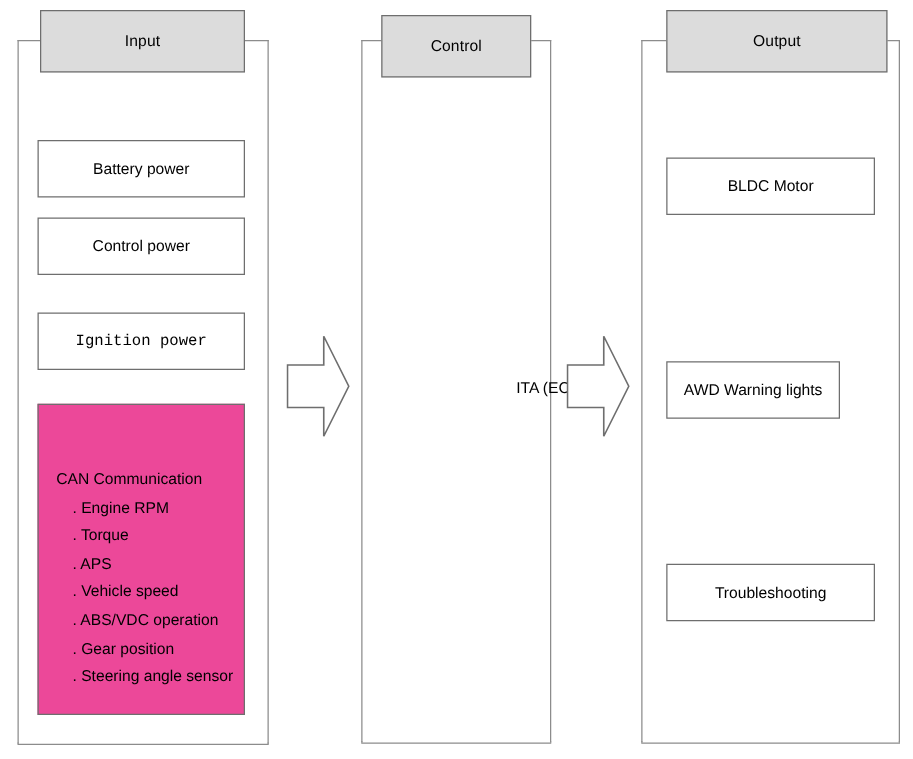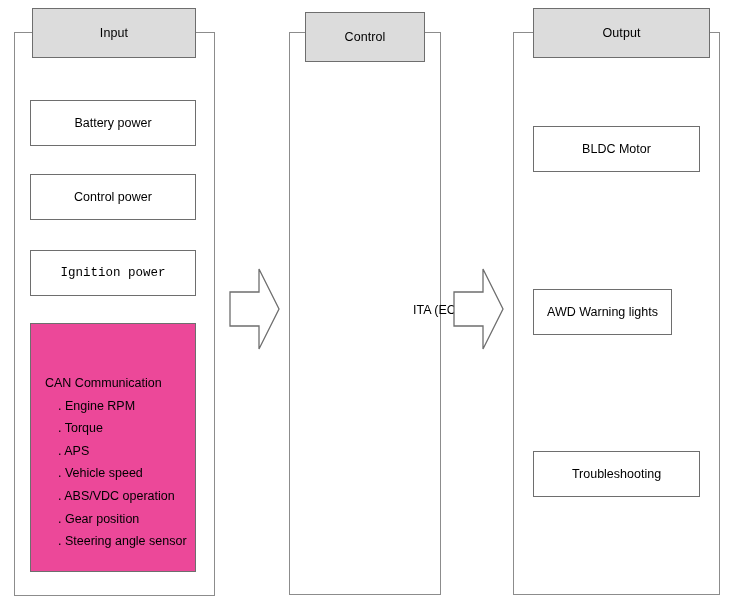--- a/index.html
+++ b/index.html
@@ -103,21 +103,21 @@
     <div class="abs frame-top-stub" style="left:14px; top:32px; width:19px;"></div>
     <div class="abs frame-top-stub" style="left:195px; top:32px; width:20px;"></div>
     <div class="abs frame-left" style="left:14px; top:32px; width:1px; height:563px;"></div>
     <div class="abs frame-right" style="left:214px; top:32px; width:1px; height:563px;"></div>
     <div class="abs frame-bottom" style="left:14px; top:595px; width:201px;"></div>
 
     <div class="abs header-box" style="left:32px; top:8px; width:164px; height:50px;">
       <span>Input</span>
     </div>
 
-    <div class="abs item-box" style="left:30px; top:100px; width:166px; height:46px;">
+    <div class="abs item-box" style="left:30px; top:112px; width:166px; height:46px;">
       <span>Battery power</span>
     </div>
 
     <div class="abs item-box" style="left:30px; top:174px; width:166px; height:46px;">
       <span>Control power</span>
     </div>
 
     <div class="abs item-box" style="left:30px; top:250px; width:166px; height:46px;font-family:Liberation Mono, monospace;">
       <span>Ignition power</span>
     </div>

